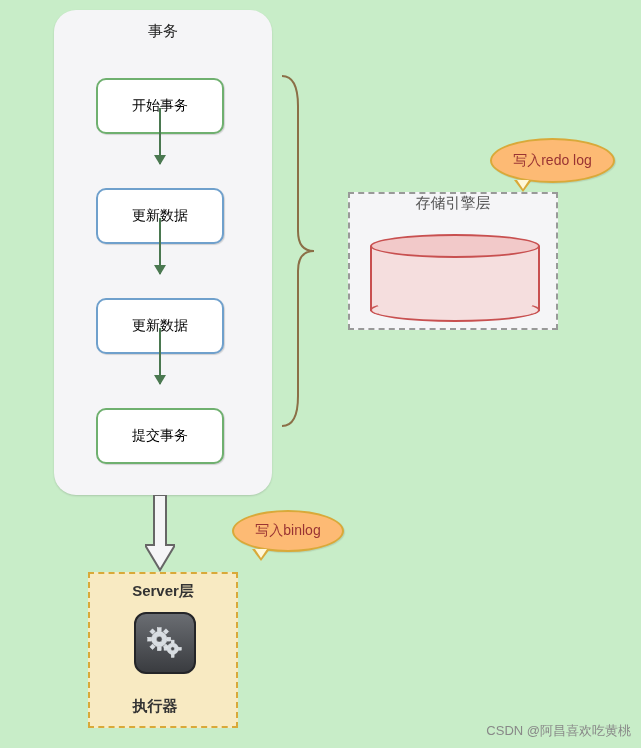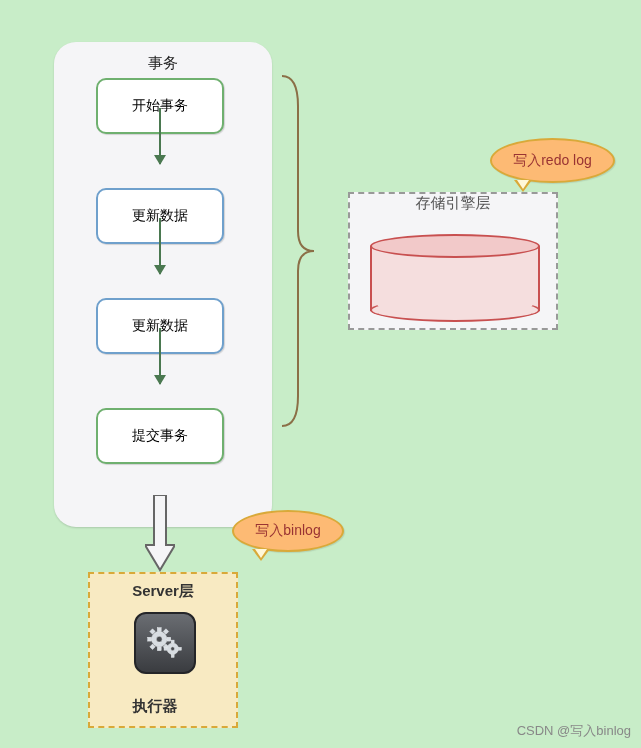--- a/index.html
+++ b/index.html
@@ -13,21 +13,20 @@
     }
     .panel {
       position: absolute;
       left: 54px;
       top: 10px;
       width: 218px;
       height: 485px;
       background: #f5f5f7;
       border-radius: 22px;
       box-shadow: 0 1px 2px rgba(0,0,0,0.15);
-      margin-top: 32px;
     }
     .panel-title {
       text-align: center;
       font-size: 15px;
       padding-top: 12px;
       color: #222;
     }
     .step {
       position: absolute;
       width: 128px;
@@ -290,13 +289,13 @@
           <rect x="-9" y="-1.5" width="3" height="3"></rect>
             <rect x="6" y="-1.5" width="3" height="3"></rect>
         </g>
         <circle cx="32" cy="30" r="2" fill="#4a4c50"></circle>
       </g>
     </svg>
   </div>
   <div class="server-label">执行器</div>
 </div>
 
-<div class="watermark">CSDN @写入binlog</div>
+<div class="watermark">CSDN @阿昌喜欢吃黄桃</div>
 
 </body></html>

